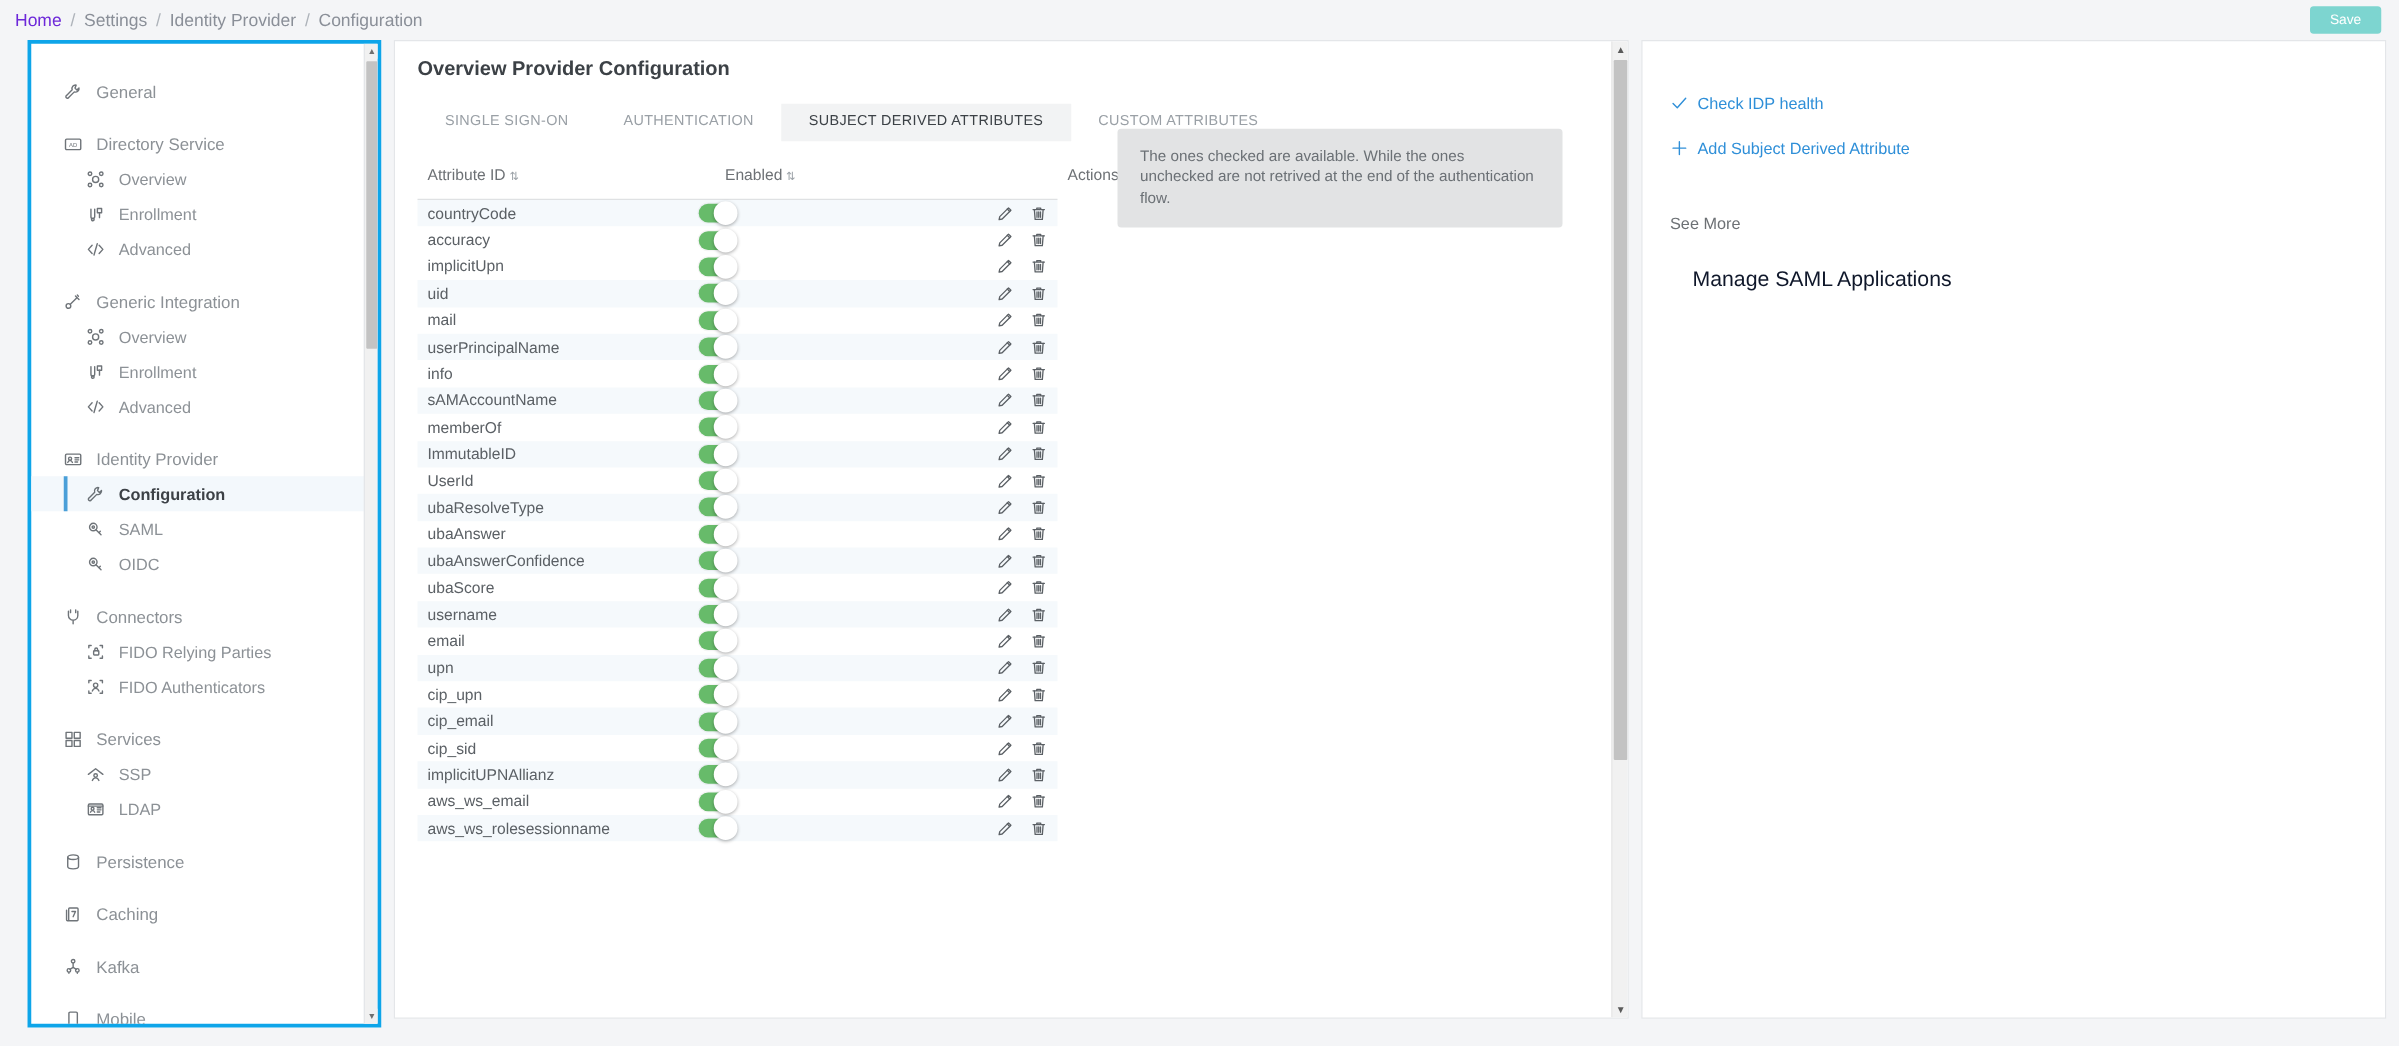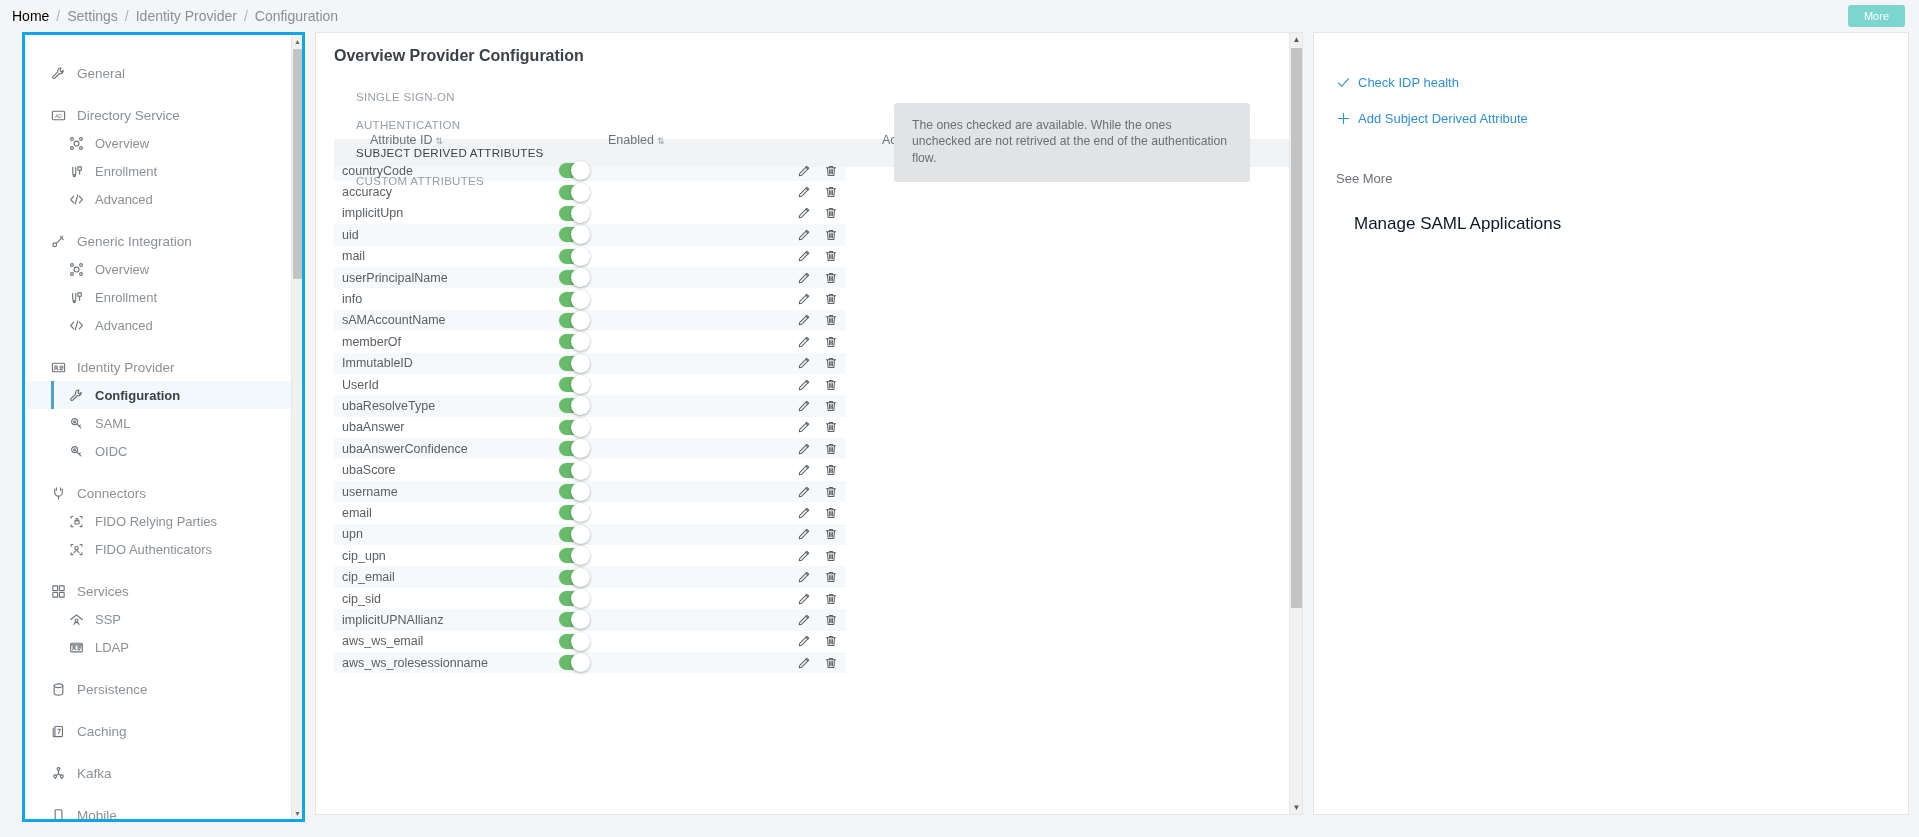--- a/index.html
+++ b/index.html
@@ -17,21 +17,21 @@
   .breadcrumb {
     height: 32px;
     display: flex;
     align-items: center;
     padding-left: 12px;
     font-size: 14px;
     color: #8a8f98;
     background: #f4f5f7;
   }
   .breadcrumb .crumb { color: #8a8f98; }
-  .breadcrumb .crumb.link { color: #000000; cursor: pointer; }
+  .breadcrumb .crumb.link { color: #6d28d9; cursor: pointer; }
   .breadcrumb .sep { margin: 0 7px; color: #aeb3ba; }
 
   .save-btn {
     position: absolute;
     right: 14px; top: 5px;
     background: #7dd5d0;
     color: #ffffff;
     border: none;
     border-radius: 3px;
     font-size: 11px;
@@ -137,42 +137,41 @@
     font-weight: bold;
     color: #3c4146;
     margin: 0 0 18px 0;
   }
 
   .tabs {
     display: flex;
     align-items: stretch;
     height: 30px;
     margin-bottom: 6px;
-    flex-direction: column;
   }
   .tab {
     font-size: 11.5px;
     letter-spacing: .3px;
     color: #9aa0a6;
     padding: 8px 22px;
     cursor: pointer;
     white-space: nowrap;
   }
   .tab.active {
     background: #f2f3f4;
     color: #3c4146;
   }
 
   .tbl-head {
     display: flex;
     font-size: 12.5px;
     color: #6d7175;
     padding: 14px 0 12px 8px;
   }
-  .col-attr { width: 238px; margin-left: 28px; }
+  .col-attr { width: 238px; }
   .col-enabled { width: 230px; }
   .col-actions { width: 85px; text-align: right; }
   .sortic { font-size: 9px; margin-left: 3px; color: #9aa0a6; }
 
   .tbl-body { border-top: 1px solid #dfe1e3; width: 512px; }
   .trow {
     display: flex;
     align-items: center;
     height: 21.4px;
     font-size: 12.5px;
@@ -287,21 +286,21 @@
 <body>
 
 <div class="breadcrumb">
   <span class="crumb link">Home</span>
   <span class="sep">/</span>
   <span class="crumb">Settings</span>
   <span class="sep">/</span>
   <span class="crumb">Identity Provider</span>
   <span class="sep">/</span>
   <span class="crumb">Configuration</span>
-  <button class="save-btn">More</button>
+  <button class="save-btn">Save</button>
 </div>
 
 <div class="workspace">
 
   <div class="sidebar-wrap">
     <div class="sidebar" id="sidebar-list">
         <div class="nav-item group">
           <span class="ic">
             <svg viewBox="0 0 16 16" width="15" height="15">
               <path stroke="currentColor" fill="none" stroke-width="1.2" stroke-linecap="round" stroke-linejoin="round" d="M10.6 2.2a3 3 0 0 0-3.4 4L2.4 11a1.3 1.3 0 1 0 1.8 1.8l4.8-4.8a3 3 0 0 0 4-3.4L11.2 6.4 9.6 4.8z"></path>

